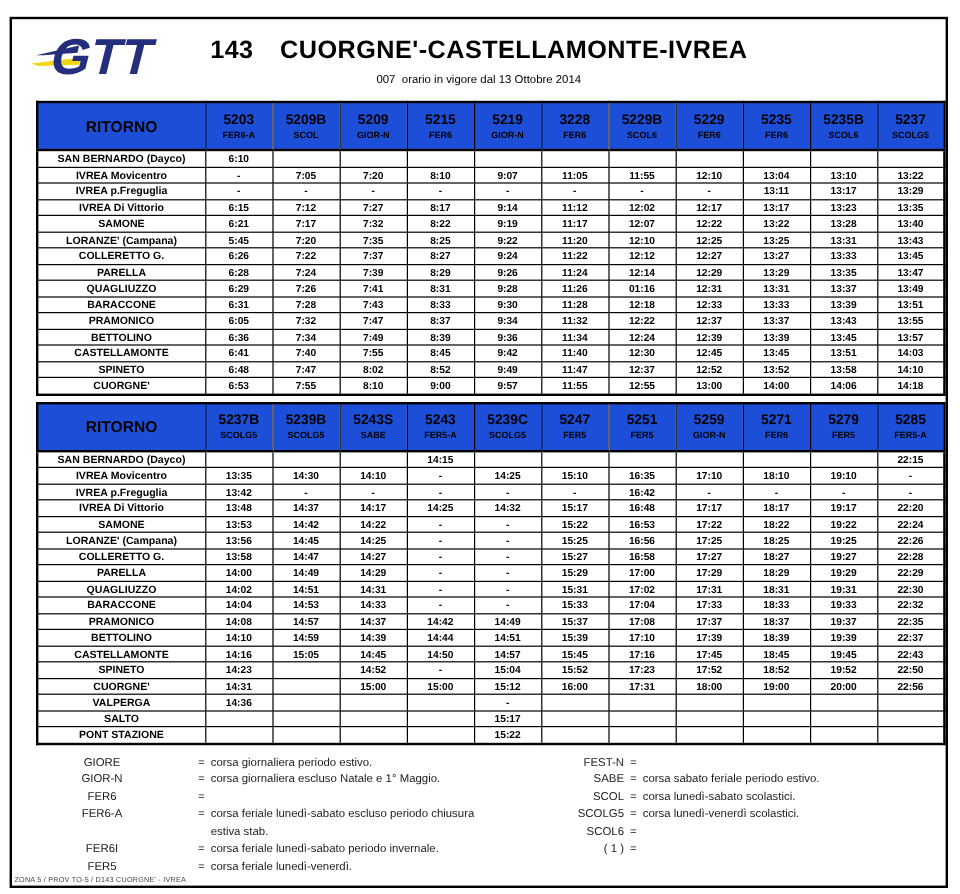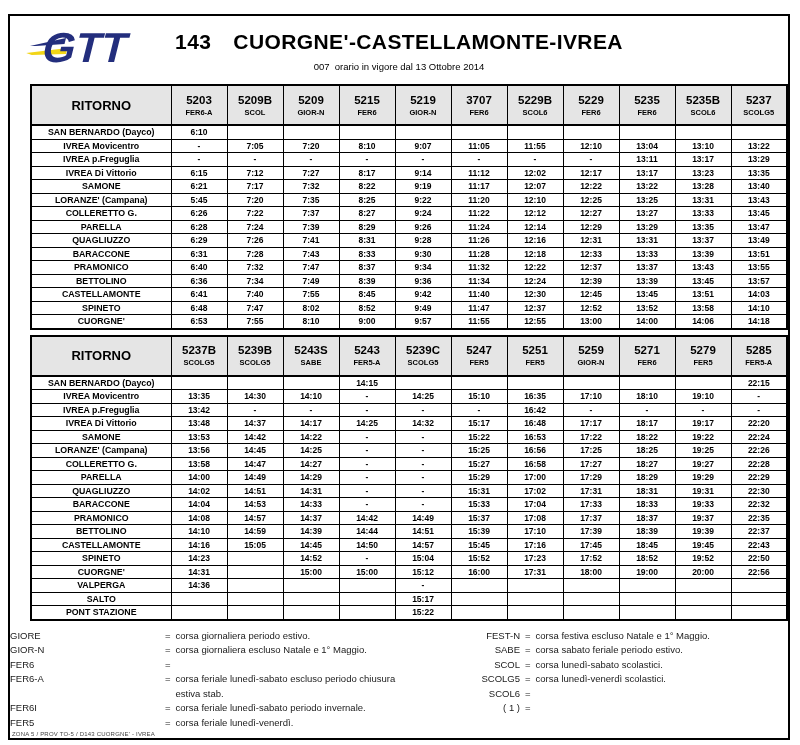--- a/index.html
+++ b/index.html
@@ -18,33 +18,33 @@
   .titles { text-align:center; padding-top:14px; }
   .title { font-size:21px; font-weight:bold; letter-spacing:0.4px; white-space:nowrap; }
   .title .tnum-main { margin-right:22px; }
   .subtitle { font-size:9.5px; font-weight:normal; margin-top:7px; }
   
   table.tt {
     border-collapse:collapse; table-layout:fixed; width:756px;
     margin:0 0 5px 20px; border:2px solid #000;
   }
   table.tt th, table.tt td { border:1px solid #000; overflow:hidden; white-space:nowrap; }
-  table.tt thead th { border-bottom:2px solid #000; height:36px; vertical-align:middle; background:#e5e5e5; }
+  table.tt thead th { border-bottom:2px solid #000; height:36px; vertical-align:middle; background:#1d4ed8; }
   th.corner { font-size:13px; font-weight:bold; text-align:center; }
   .tnum { font-size:11.5px; font-weight:bold; text-align:center; line-height:13px; }
   .tcode { font-size:7.5px; font-weight:bold; text-align:center; line-height:9px; margin-top:1px; }
   table.tt td { height:12.5px; line-height:12.5px; padding:0 2px; font-weight:bold; }
   td.station { font-size:8.8px; text-align:center; }
   td.time { font-size:8.5px; text-align:center; }
   
   .legend { display:flex; margin-top:8px; font-size:9.5px; line-height:14.5px; color:#1a1a1a; }
   .legend .col1 { width:400px; }
   .legend .col2 { flex:1; }
   .lrow { display:flex; }
-  .col1 .lcode { width:150px; text-align:left; flex:0 0 auto; }
+  .col1 .lcode { width:150px; text-align:center; flex:0 0 auto; }
   .col2 .lcode { width:110px; text-align:right; flex:0 0 auto; }
   .leq { margin:0 5px; flex:0 0 auto; }
   .ldesc { flex:1; }
   .footer-code {
     position:absolute; left:2px; bottom:1px; font-size:6px; color:#444; letter-spacing:0.2px;
   }
 </style>
 </head>
 <body>
 
@@ -98,21 +98,21 @@
           </th>
           <th>
             <div class="tnum">5215</div>
             <div class="tcode">FER6</div>
           </th>
           <th>
             <div class="tnum">5219</div>
             <div class="tcode">GIOR-N</div>
           </th>
           <th>
-            <div class="tnum">3707</div>
+            <div class="tnum">3228</div>
             <div class="tcode">FER6</div>
           </th>
           <th>
             <div class="tnum">5229B</div>
             <div class="tcode">SCOL6</div>
           </th>
           <th>
             <div class="tnum">5229</div>
             <div class="tcode">FER6</div>
           </th>
@@ -244,21 +244,21 @@
           <td class="time">13:47</td>
         </tr>
         <tr>
           <td class="station">QUAGLIUZZO</td>
           <td class="time">6:29</td>
           <td class="time">7:26</td>
           <td class="time">7:41</td>
           <td class="time">8:31</td>
           <td class="time">9:28</td>
           <td class="time">11:26</td>
-          <td class="time">12:16</td>
+          <td class="time">01:16</td>
           <td class="time">12:31</td>
           <td class="time">13:31</td>
           <td class="time">13:37</td>
           <td class="time">13:49</td>
         </tr>
         <tr>
           <td class="station">BARACCONE</td>
           <td class="time">6:31</td>
           <td class="time">7:28</td>
           <td class="time">7:43</td>
@@ -266,21 +266,21 @@
           <td class="time">9:30</td>
           <td class="time">11:28</td>
           <td class="time">12:18</td>
           <td class="time">12:33</td>
           <td class="time">13:33</td>
           <td class="time">13:39</td>
           <td class="time">13:51</td>
         </tr>
         <tr>
           <td class="station">PRAMONICO</td>
-          <td class="time">6:40</td>
+          <td class="time">6:05</td>
           <td class="time">7:32</td>
           <td class="time">7:47</td>
           <td class="time">8:37</td>
           <td class="time">9:34</td>
           <td class="time">11:32</td>
           <td class="time">12:22</td>
           <td class="time">12:37</td>
           <td class="time">13:37</td>
           <td class="time">13:43</td>
           <td class="time">13:55</td>
@@ -692,21 +692,20 @@
         <div class="lrow">
           <span class="lcode">FER5</span>
           <span class="leq">=</span>
           <span class="ldesc">corsa feriale lunedì-venerdì.</span>
         </div>
       </div>
     <div class="col2" id="legend-right">
         <div class="lrow">
           <span class="lcode">FEST-N</span>
           <span class="leq">=</span>
-          <span class="ldesc">corsa festiva escluso Natale e 1° Maggio.</span>
         </div>
         <div class="lrow">
           <span class="lcode">SABE</span>
           <span class="leq">=</span>
           <span class="ldesc">corsa sabato feriale periodo estivo.</span>
         </div>
         <div class="lrow">
           <span class="lcode">SCOL</span>
           <span class="leq">=</span>
           <span class="ldesc">corsa lunedì-sabato scolastici.</span>

